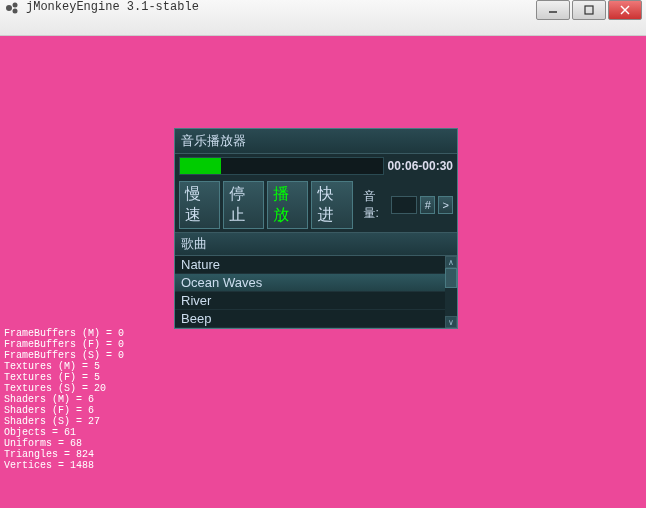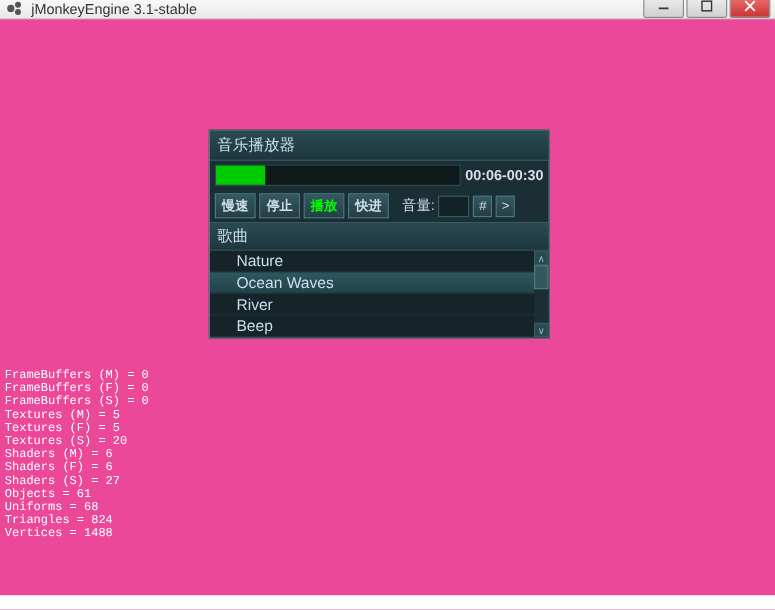--- a/index.html
+++ b/index.html
@@ -1,41 +1,41 @@
 <!DOCTYPE html>
 <html><head>
 <meta charset="utf-8">
 <style>
 * { margin: 0; padding: 0; box-sizing: border-box; }
 body { width: 646px; height: 508px; background: #fff; font-family: Arial, sans-serif; overflow: hidden; }
-.titlebar { height: 16px; background: linear-gradient(#f8f8f8,#e8e8e8); border-bottom: 1px solid #ccc; display: flex; align-items: flex-end; padding: 0 4px; }
+.titlebar { height: 36px; background: linear-gradient(#f8f8f8,#e8e8e8); border-bottom: 1px solid #ccc; display: flex; align-items: flex-start; padding: 0 4px; font-family: Liberation Mono, monospace; }
 .titlebar .icon { width: 16px; height: 16px; margin-right: 6px; display: flex; align-items: center; justify-content: center; }
 .titlebar .title { font-size: 12px; color: #333; flex: 1; }
 .winbtns { display: flex; gap: 2px; }
 .winbtn { width: 34px; height: 20px; border: 1px solid #8a8a8a; border-radius: 2px; display: flex; align-items: center; justify-content: center; font-size: 11px; }
 .winbtn.min { background: linear-gradient(#f0f0f0,#d0d0d0); }
 .winbtn.max { background: linear-gradient(#f0f0f0,#d0d0d0); }
 .winbtn.close { background: linear-gradient(#e77,#c33); color: #fff; }
 .viewport { position: relative; width: 646px; height: 480px; background: #ec4899; }
 .panel { position: absolute; left: 174px; top: 92px; width: 284px; background: #1a2e33; border: 1px solid #4a7a82; }
 .panel-title { background: linear-gradient(#2a4a52,#1d373d); color: #cde; font-size: 13px; padding: 3px 6px; border-bottom: 1px solid #3a5a62; }
 .progress-row { display: flex; align-items: center; padding: 3px 4px; gap: 4px; font-weight: bold; }
 .progress-bar { flex: 1; height: 18px; background: #0f1a1d; border: 1px solid #2a4a52; position: relative; }
 .progress-fill { position: absolute; left: 0; top: 0; bottom: 0; width: 20%; background: #0c0; }
 .time { color: #dde; font-size: 12px; white-space: nowrap; }
 .controls { display: flex; gap: 3px; padding: 3px 4px; align-items: center; }
-.ctrl-btn { background: linear-gradient(#355860,#243e44); border: 1px solid #4a7a82; color: #cde; font-size: 11px; padding: 2px 5px; cursor: pointer; font-weight: bold; }
+.ctrl-btn { background: linear-gradient(#355860,#243e44); border: 1px solid #4a7a82; color: #cde; font-size: 16px; padding: 2px 5px; cursor: pointer; }
 .ctrl-btn.active { color: #0f0; }
 .vol-label { color: #cde; font-size: 12px; margin-left: 8px; }
 .vol-input { width: 26px; height: 18px; background: #132226; border: 1px solid #3a5a62; color: #cde; font-size: 11px; padding: 0 2px; }
 .small-btn { background: linear-gradient(#355860,#243e44); border: 1px solid #4a7a82; color: #cde; font-size: 11px; width: 16px; height: 18px; display: flex; align-items: center; justify-content: center; cursor: pointer; }
 .sub-title { background: linear-gradient(#2a4a52,#1d373d); color: #cde; font-size: 13px; padding: 2px 6px; border-top: 1px solid #3a5a62; border-bottom: 1px solid #3a5a62; }
 .list { background: #142428; position: relative; }
 .list-inner { padding: 0; }
-.list-item { color: #cde; font-size: 13px; padding: 1px 22px; border-bottom: 1px solid #1e3238; cursor: pointer; }
+.list-item { color: #cde; font-size: 13px; padding: 1px 6px; border-bottom: 1px solid #1e3238; cursor: pointer; }
 .list-item.selected { background: linear-gradient(#2e5860,#224248); }
 .scrollbar { position: absolute; right: 0; top: 0; bottom: 0; width: 12px; background: #1a2e33; }
 .scroll-up, .scroll-down { width: 12px; height: 12px; background: #2a4a52; border: 1px solid #3a5a62; color: #9bc; font-size: 8px; display: flex; align-items: center; justify-content: center; cursor: pointer; }
 .scroll-thumb { position: absolute; top: 12px; width: 12px; height: 20px; background: #355860; border: 1px solid #4a7a82; }
 .scroll-down { position: absolute; bottom: 0; }
 .stats { position: absolute; left: 4px; top: 292px; color: #fff; font-family: 'Courier New', monospace; font-size: 10px; line-height: 11px; white-space: pre; }
 .fps { position: absolute; left: 4px; bottom: 4px; color: #fff; font-size: 17px; font-family: Arial, sans-serif; }
 </style>
 </head>
 <body>

